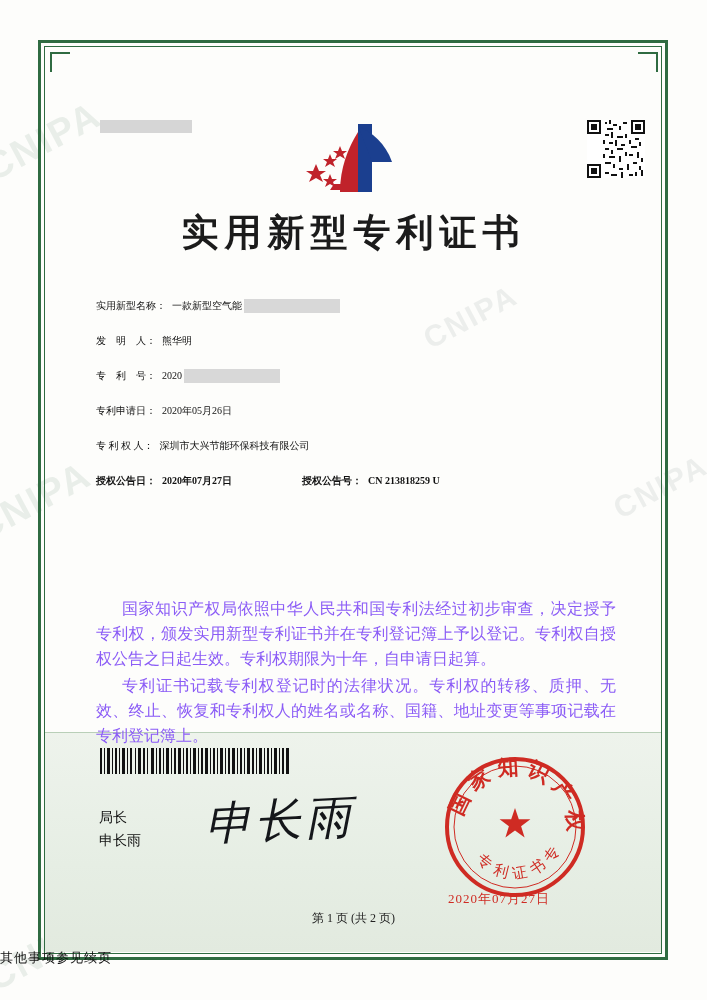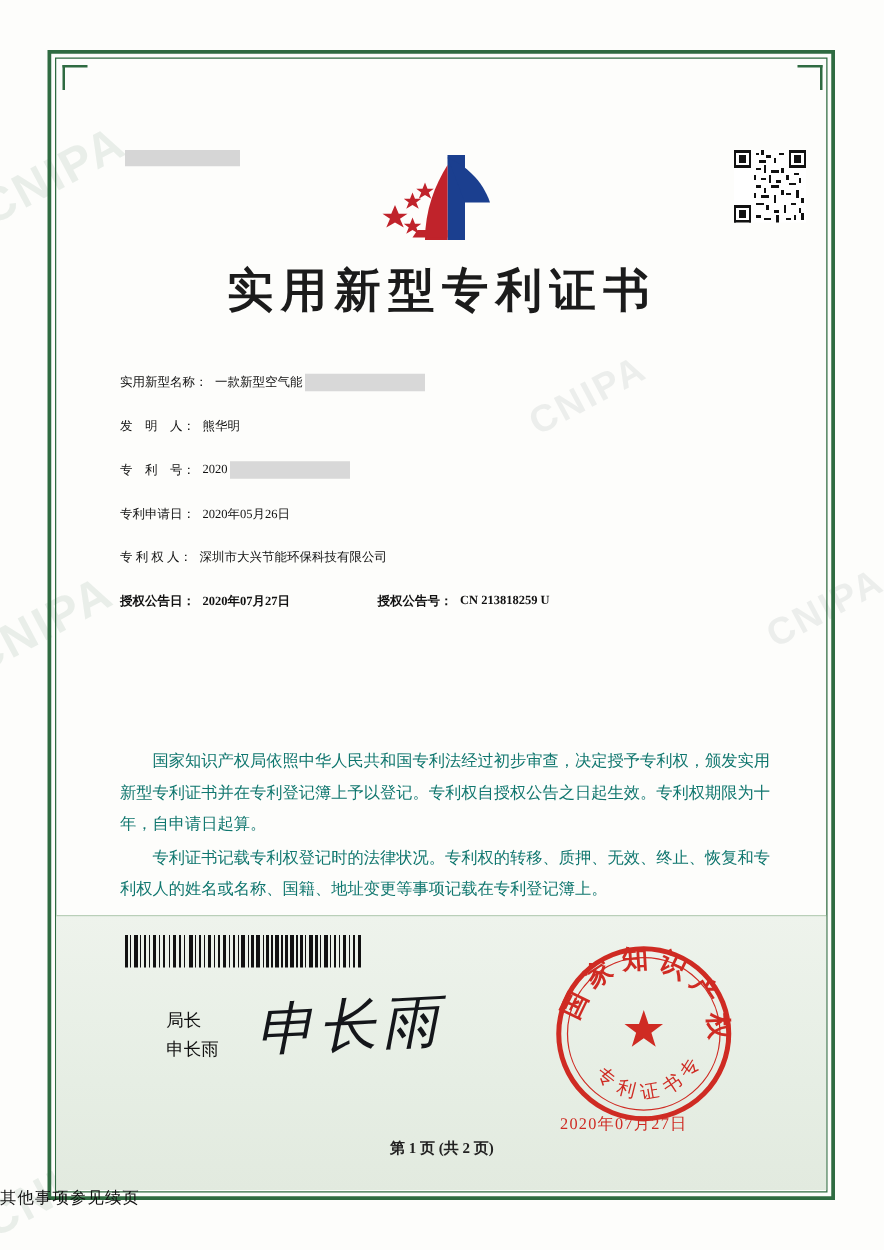--- a/index.html
+++ b/index.html
@@ -130,42 +130,41 @@
   .mask-no { width: 96px; }
 
   .row-two { display: flex; align-items: center; font-weight: bold; }
   .row-two .second { margin-left: 70px; }
 
   
   .paras {
     position: absolute;
     left: 96px; top: 596px;
     width: 520px;
-    font-size: 13px;
+    font-size: 16px;
     line-height: 25px;
-    color: #0f766e;
+    color: #8b5cf6;
     text-align: justify;
   }
   .paras p { margin: 0 0 2px 0; text-indent: 26px; }
 
   
   .barcode {
     position: absolute;
     left: 100px; top: 748px;
     width: 190px; height: 26px;
   }
 
   
   .sign-label {
     position: absolute;
     left: 99px; top: 806px;
     font-size: 14px;
     line-height: 23px;
     color: #111;
-    margin-left: 34px;
   }
   .signature {
     position: absolute;
     left: 205px; top: 790px;
     font-size: 46px;
     color: #14161a;
     font-family: "DejaVu Serif", serif;
     font-style: italic;
     letter-spacing: 4px;
     transform: rotate(-3deg);
@@ -186,21 +185,20 @@
     font-family: "Liberation Serif", serif;
   }
 
   
   .page-no {
     position: absolute;
     left: 0; right: 0; top: 910px;
     text-align: center;
     font-size: 12px;
     color: #222;
-    font-weight: bold;
   }
   .footnote {
     position: absolute;
     left: 0; right: 0; top: 949px;
     text-align: left;
     font-size: 13px;
     color: #111;
     letter-spacing: 1px;
   }
 </style>

